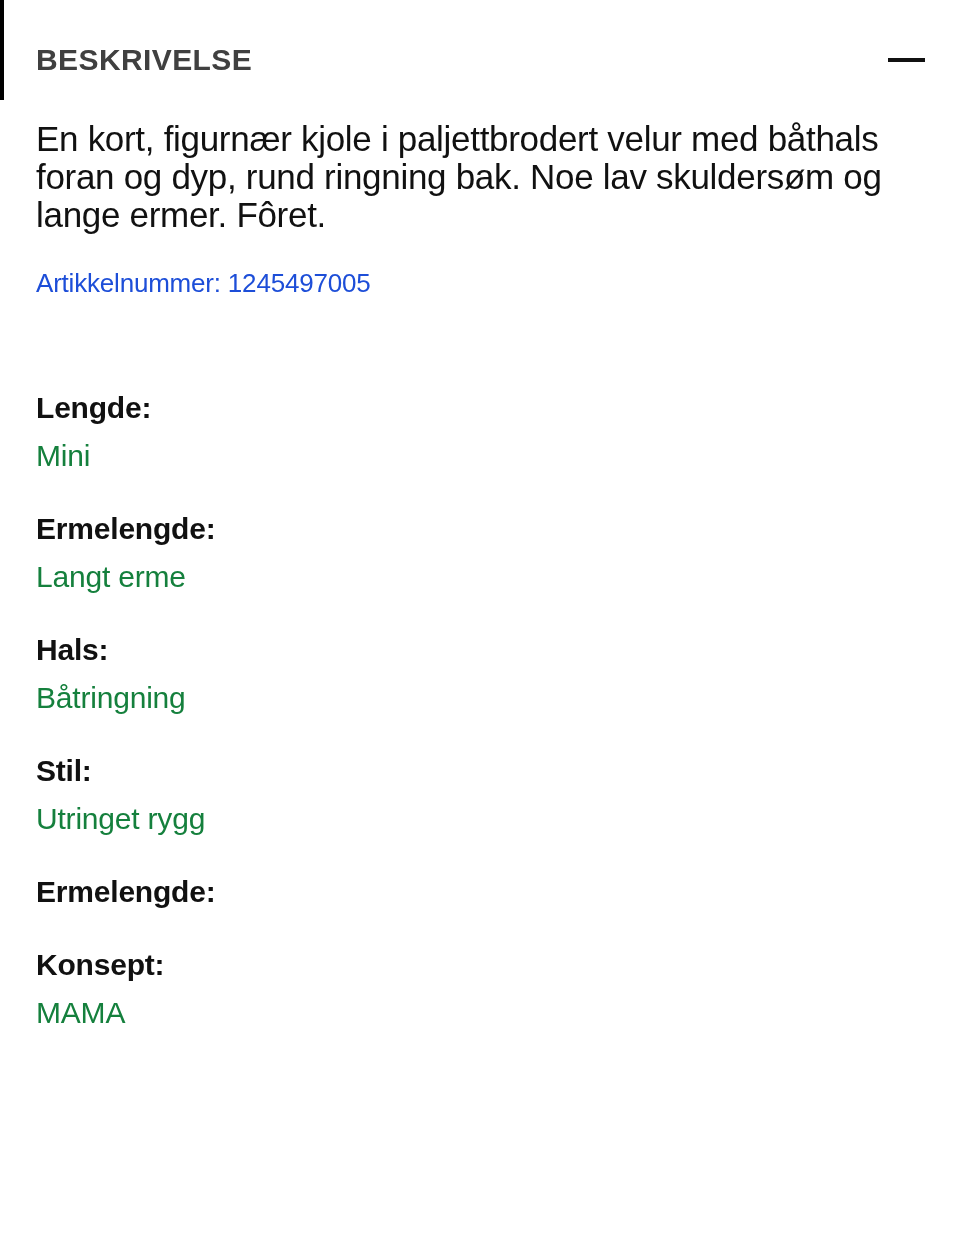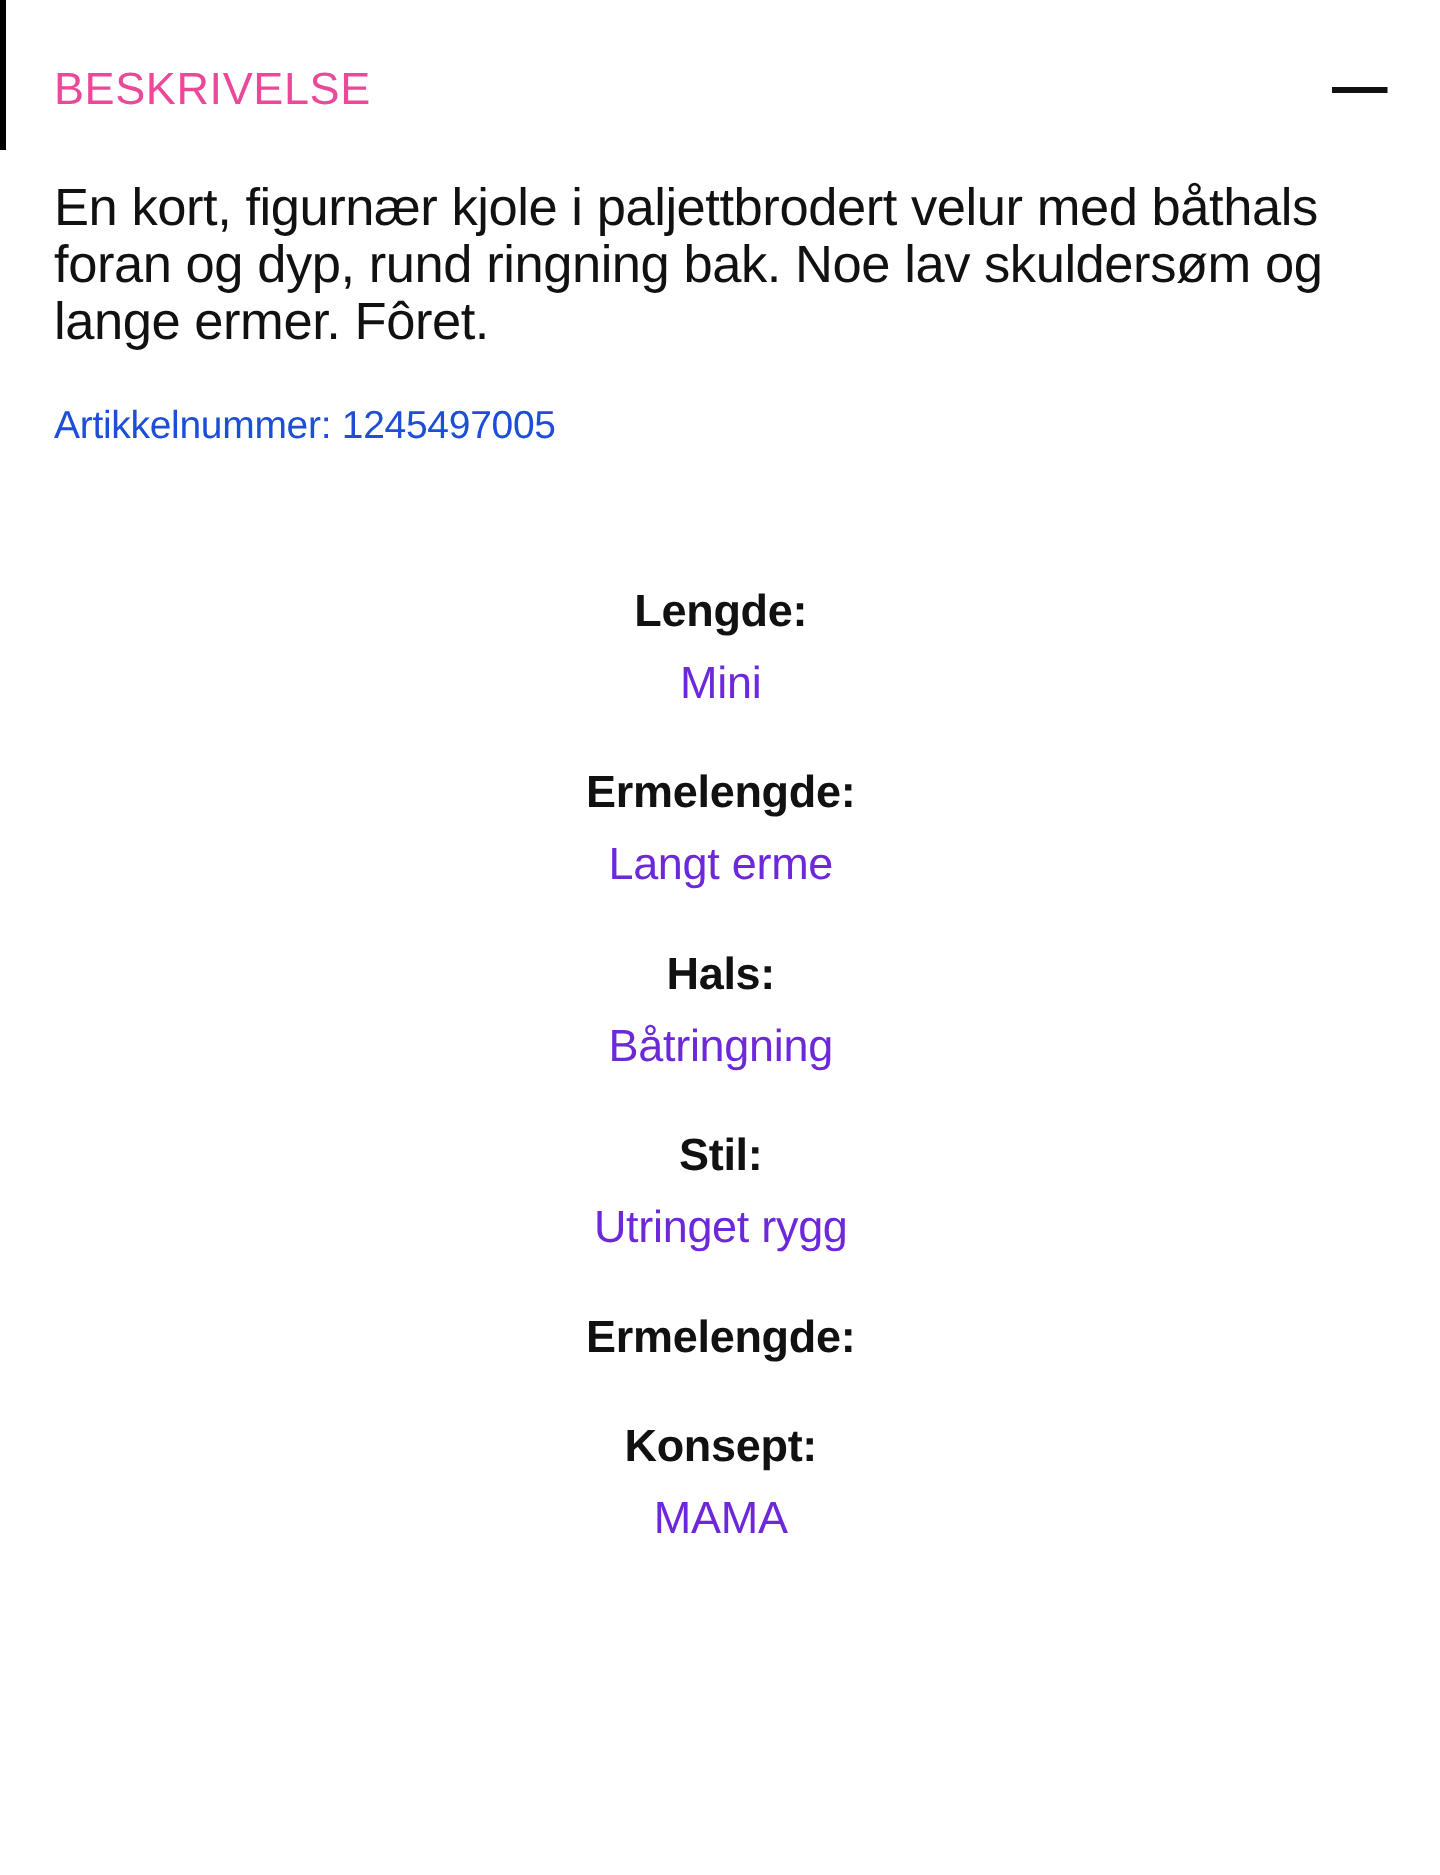--- a/index.html
+++ b/index.html
@@ -24,23 +24,23 @@
     padding: 38px 35px 0 36px;
   }
   .panel-header {
     display: flex;
     align-items: center;
     justify-content: space-between;
     height: 44px;
   }
   .section-title {
     font-size: 30px;
-    font-weight: normal;
+    font-weight: bold;
     letter-spacing: 0.4px;
-    color: #ec4899;
+    color: #404040;
   }
   .collapse-button {
     background: none;
     border: none;
     padding: 0;
     cursor: pointer;
     display: flex;
     align-items: center;
     justify-content: center;
     width: 38px;
@@ -65,34 +65,33 @@
     font-size: 26px;
     line-height: 34px;
     letter-spacing: -0.2px;
     color: #1d4ed8;
   }
   .attributes-list {
     margin-top: 84px;
   }
   .attribute-row {
     margin-bottom: 25px;
-    text-align: center;
   }
   .attribute-label {
     font-size: 30px;
     line-height: 48px;
     font-weight: bold;
     letter-spacing: -0.2px;
     color: #111111;
   }
   .attribute-value {
     font-size: 30px;
     line-height: 48px;
     letter-spacing: -0.2px;
-    color: #6d28d9;
+    color: #15803d;
   }
 </style>
 </head>
 <body>
 
 <div class="scrollbar-thumb"></div>
 
 <section class="panel">
 
   <div class="panel-header">

